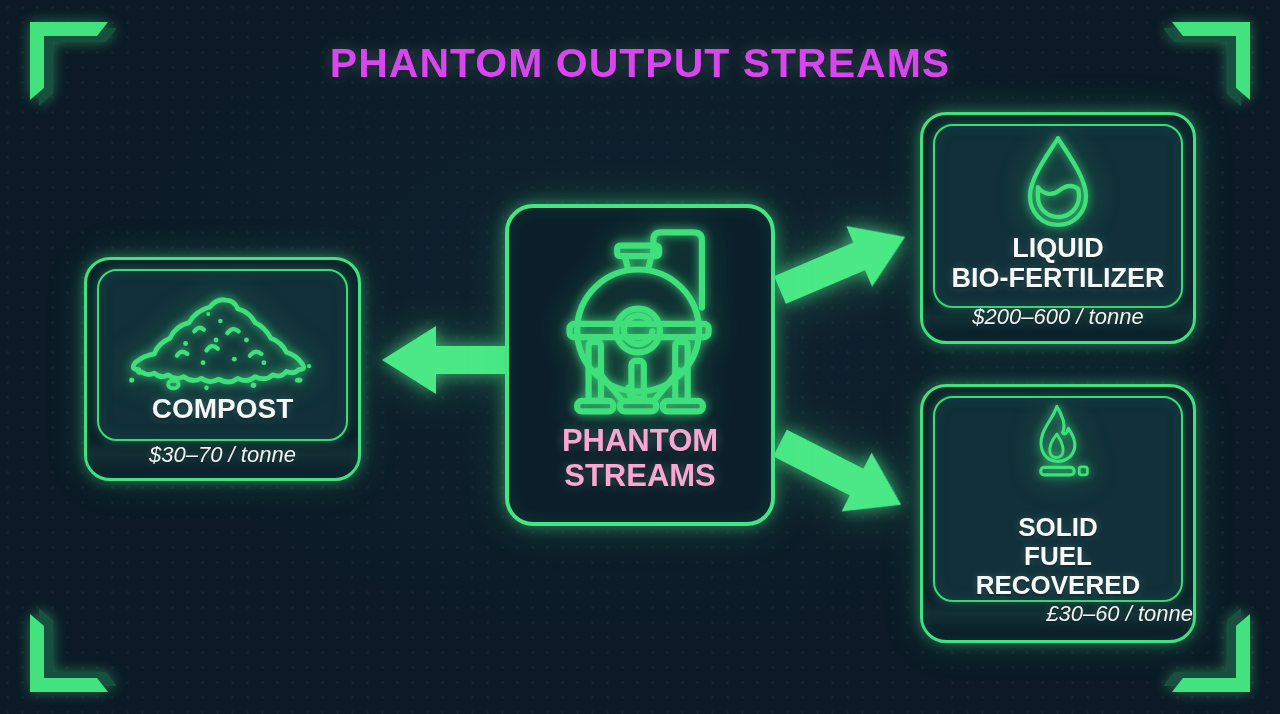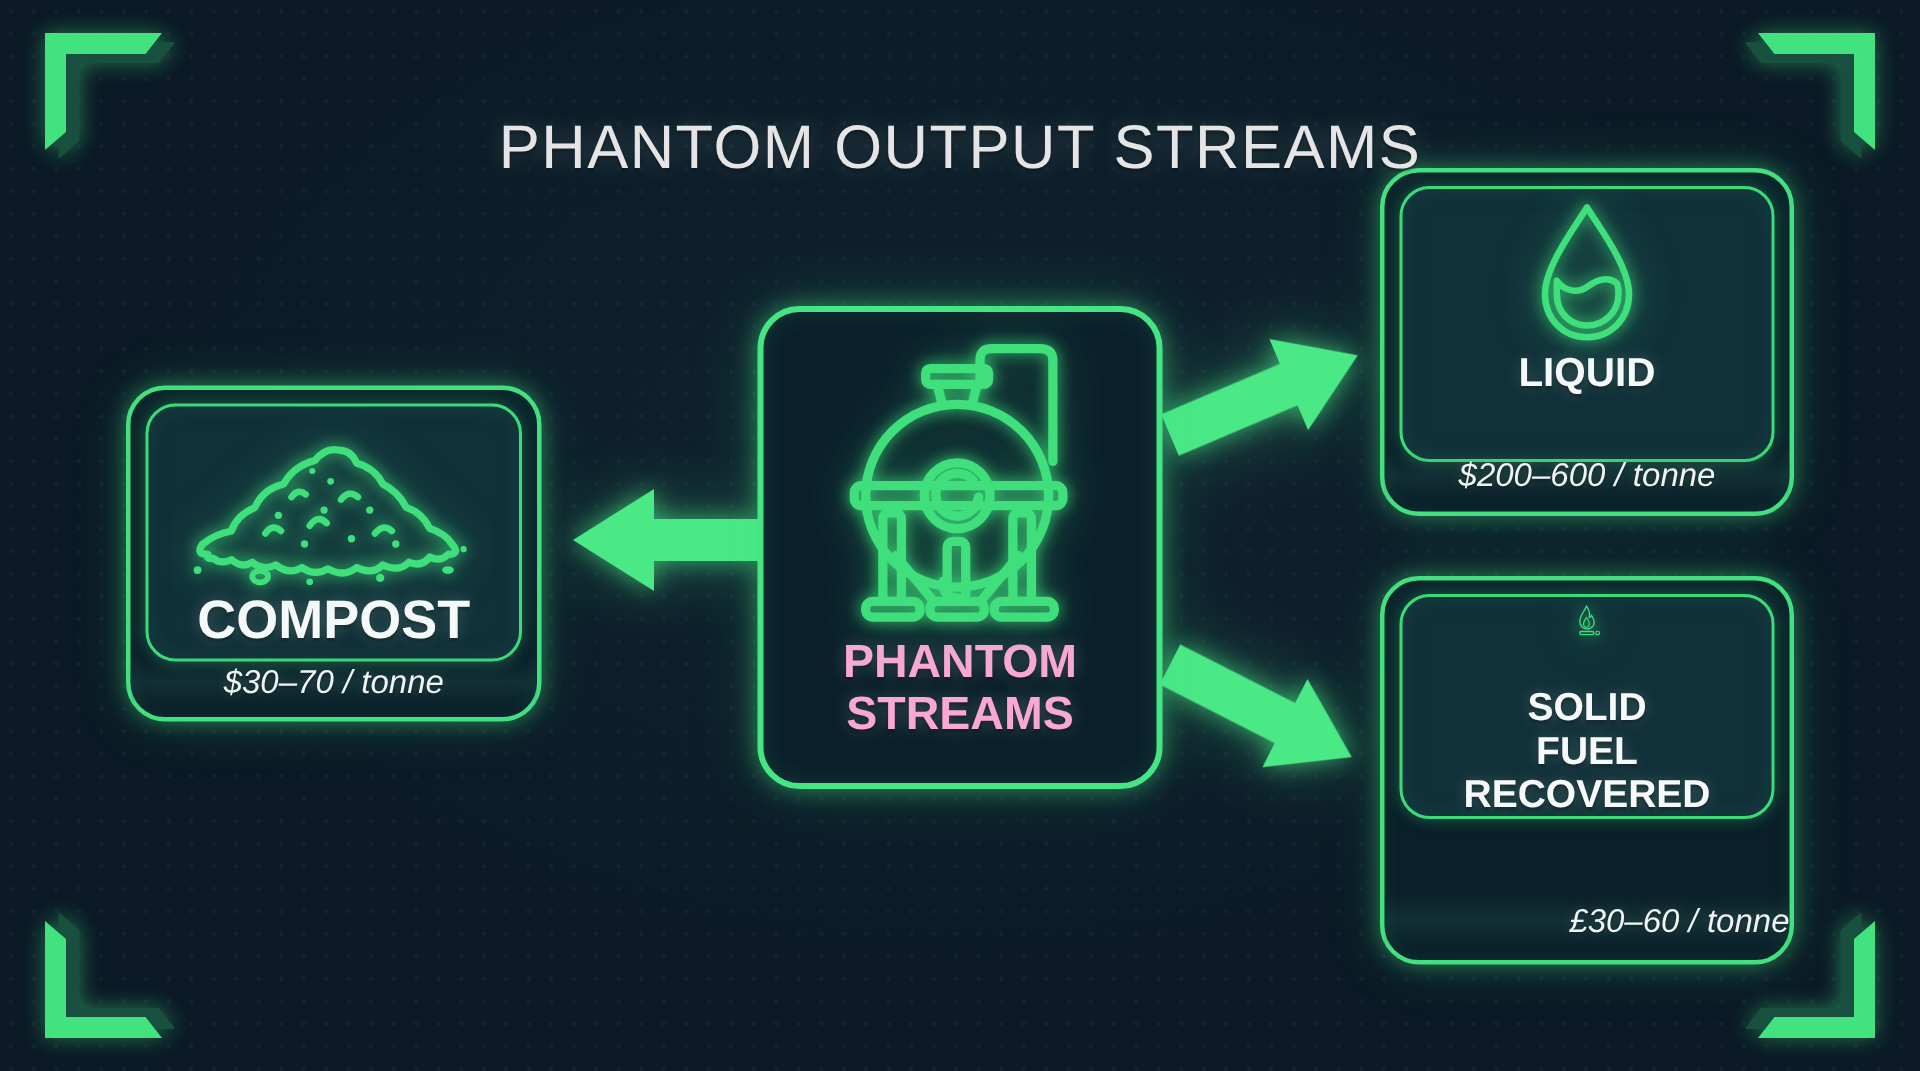--- a/index.html
+++ b/index.html
@@ -15,24 +15,23 @@
     background-size:15px 15px;
   }
   .stage::after{
     content:'';position:absolute;inset:0;pointer-events:none;
     background:radial-gradient(ellipse at 50% 42%, rgba(28,58,74,.28), rgba(0,0,0,0) 62%);
   }
 
   
   .title{
     position:absolute;top:40px;left:0;width:100%;
-    text-align:center;font-size:41px;font-weight:normal;letter-spacing:1px;
-    color:#e5e5e5;text-shadow:0 0 16px rgba(210,255,225,.22), 0 2px 2px rgba(0,0,0,.35);
+    text-align:center;font-size:41px;font-weight:bold;letter-spacing:1px;
+    color:#d946ef;text-shadow:0 0 16px rgba(210,255,225,.22), 0 2px 2px rgba(0,0,0,.35);
     z-index:5;
-    margin-top:35px;
   }
 
   
   .bracket{position:absolute;width:92px;height:92px;z-index:4;
     filter:drop-shadow(0 0 7px rgba(64,224,124,.45));}
   .bracket.tl{left:24px;top:14px;}
   .bracket.tr{left:1164px;top:14px;transform:scaleX(-1);}
   .bracket.bl{left:24px;top:608px;transform:scaleY(-1);}
   .bracket.br{left:1164px;top:608px;transform:scale(-1,-1);}
 
@@ -74,30 +73,30 @@
     display:flex;flex-direction:column;align-items:center;
   }
   .center-label{
     margin-top:4px;text-align:center;font-size:31px;font-weight:bold;line-height:1.12;
     color:#f9a8d4;text-shadow:0 0 12px rgba(220,255,235,.25), 0 2px 2px rgba(0,0,0,.35);
   }
 
   
   .card-compost{left:84px;top:257px;width:277px;height:224px;}
   .card-compost .inner-panel{height:172px;}
-  .card-compost .card-title{font-size:36px;margin-top:0px;}
+  .card-compost .card-title{font-size:28px;margin-top:0px;}
   .card-compost .price{bottom:2px;height:42px;line-height:42px;}
 
   .card-liquid{left:920px;top:112px;width:276px;height:232px;}
   .card-liquid .inner-panel{height:184px;}
   .card-liquid .card-title{font-size:27px;margin-top:2px;}
   .card-liquid .price{bottom:3px;height:42px;line-height:42px;}
 
   .card-solid{left:920px;top:384px;width:276px;height:259px;}
-  .card-solid .inner-panel{height:150px;gap:31px;}
+  .card-solid .inner-panel{height:206px;gap:31px;}
   .card-solid .card-title{font-size:26px;margin-top:1px;}
   .card-solid .price{bottom:4px;height:44px;line-height:44px;text-align:right;}
 
   
   .arrow{position:absolute;z-index:2;
     filter:drop-shadow(0 0 8px rgba(74,233,136,.65)) drop-shadow(0 0 22px rgba(74,233,136,.3));}
   .arrow-left{left:378px;top:320px;}
   .arrow-up{left:780px;top:252px;transform:rotate(-23deg);transform-origin:0 50%;}
   .arrow-down{left:780px;top:405px;transform:rotate(27deg);transform-origin:0 50%;}
 
@@ -192,20 +191,21 @@
   </div>
 
   <div class="card card-liquid">
     <div class="inner-panel">
       <svg class="neon-icon" width="80" height="98" viewBox="0 0 90 112" style="margin-top:7px" fill="none" stroke="#3fe07c" stroke-width="5" stroke-linecap="round" stroke-linejoin="round">
         <path d="M45,6 C38,18 13,50 13,72 C13,91 27,105 45,105 C63,105 77,91 77,72 C77,50 52,18 45,6 Z"></path>
         <path d="M22,62 C28,70 38,72 46,66 C54,60 62,59 68,64 C69,67 69,70 69,72 C69,86 58,96 45,96 C32,96 22,86 22,72 C22,68 22,65 22,62 Z"></path>
       </svg>
       <div class="card-title">
         <div>LIQUID</div>
+        <div>BIO-FERTILIZER</div>
       </div>
     </div>
     <div class="price">$200–600 / tonne</div>
   </div>
 
   <div class="card card-solid">
     <div class="inner-panel">
       <svg class="neon-icon" width="104" height="110" viewBox="0 0 120 135" style="margin-top:5px" fill="none" stroke="#3fe07c" stroke-width="5.5" stroke-linecap="round" stroke-linejoin="round">
         <path d="M58,6 C52,24 40,36 34,52 C28,68 30,84 40,94 C48,102 64,104 74,98 C86,92 92,78 88,64 C86,56 82,50 78,44 C76,52 72,56 68,52 C72,42 70,30 66,22 C64,16 60,10 58,6 Z"></path>
         <path d="M58,54 C50,64 44,76 46,86 C48,95 60,98 66,91 C72,84 68,68 58,54 Z" stroke-width="5"></path>

